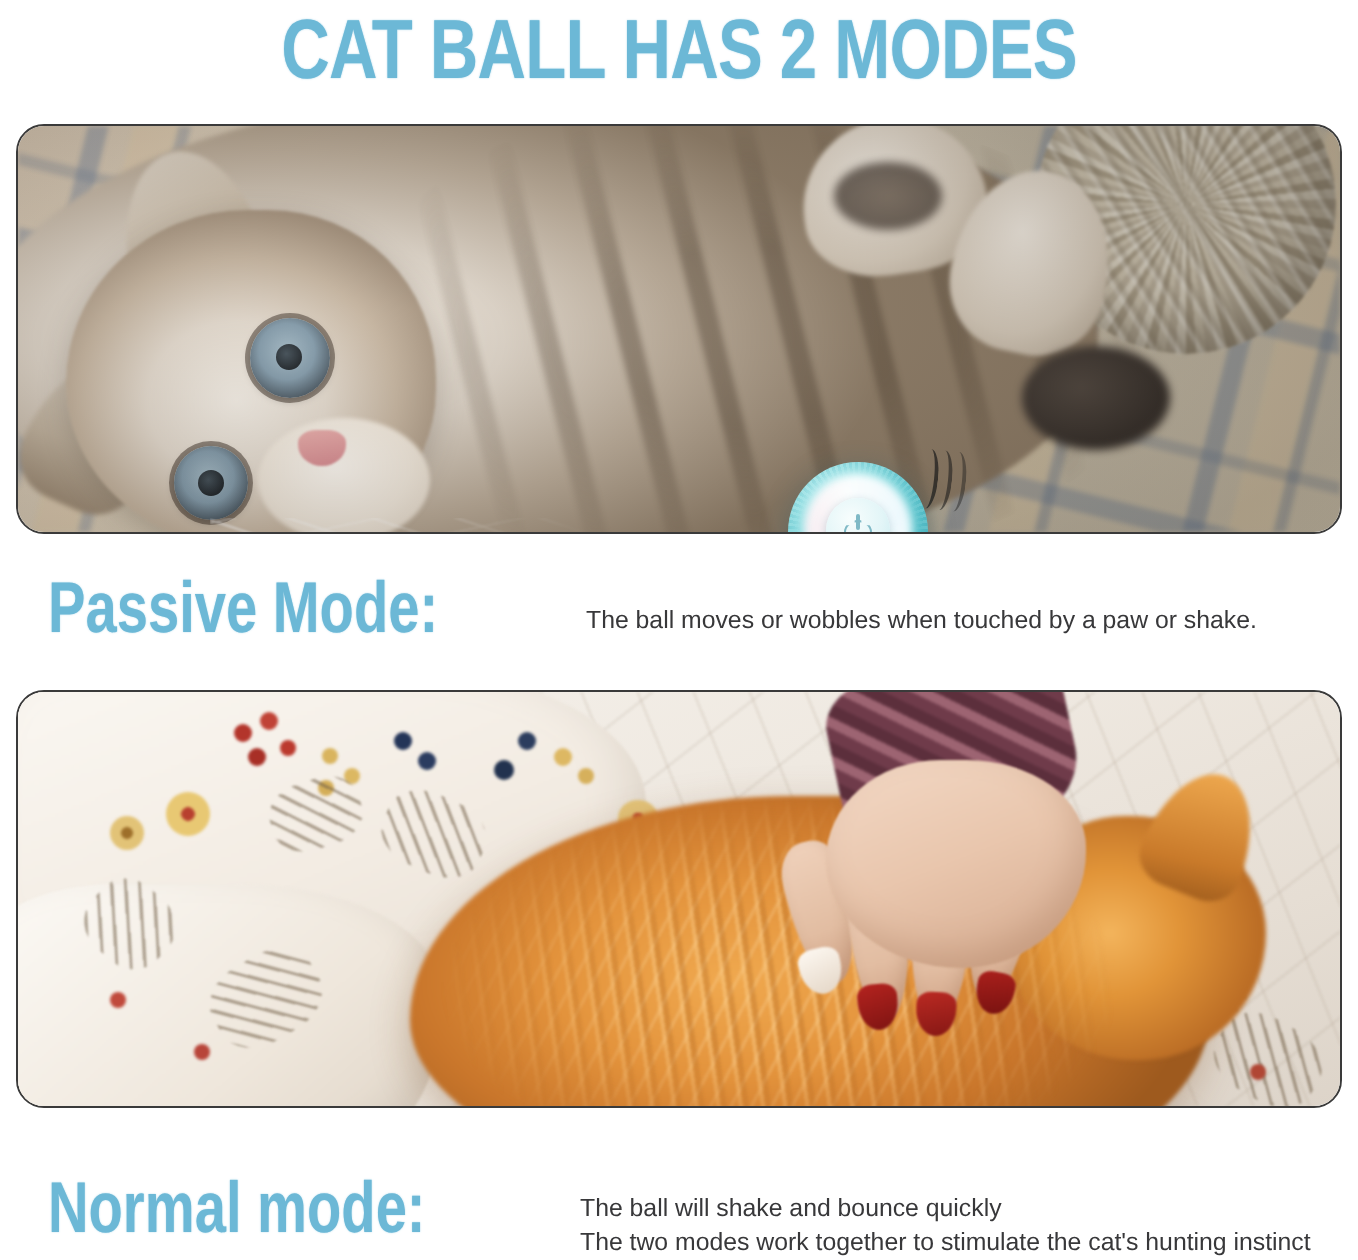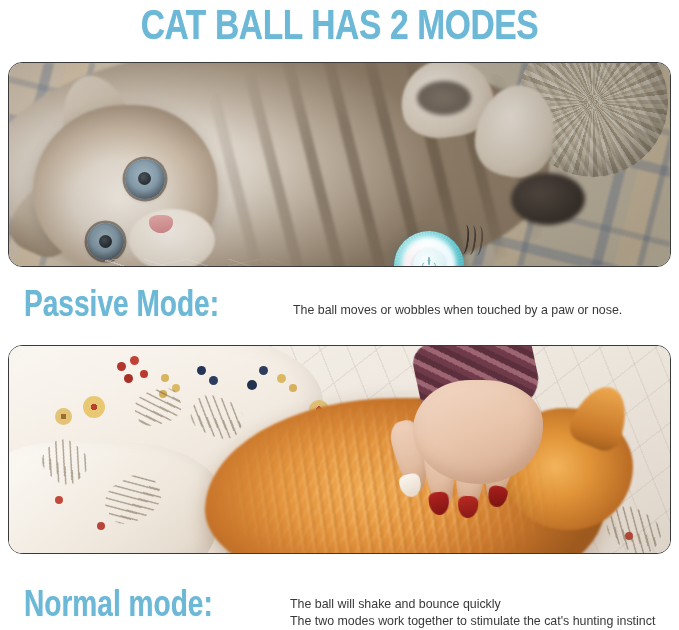--- a/index.html
+++ b/index.html
@@ -433,21 +433,21 @@
       <div class="ribs"></div>
       <div class="ring"></div>
       <div class="btn">
         <i class="pwr"></i>
       </div>
     </div>
   </div>
 </div>
 
 <div class="mode-head" id="passive-head">Passive Mode:</div>
-<div class="mode-body" id="passive-body">The ball moves or wobbles when touched by a paw or nose.</div>
+<div class="mode-body" id="passive-body">The ball moves or wobbles when touched by a paw or shake.</div>
 
 <div class="photo" id="photo-normal">
   <div class="ph-inner">
     <div class="p2-bg"></div>
     <div class="p2-sheet"></div>
     <div class="p2-bolster"></div>
     <div class="p2-fold"></div>
 
     <div class="sprig" style="left:108px;top:16px;width:9px;height:9px;background:#b3352b;"></div>
     <div class="sprig" style="left:121px;top:10px;width:9px;height:9px;background:#c04236;"></div>

